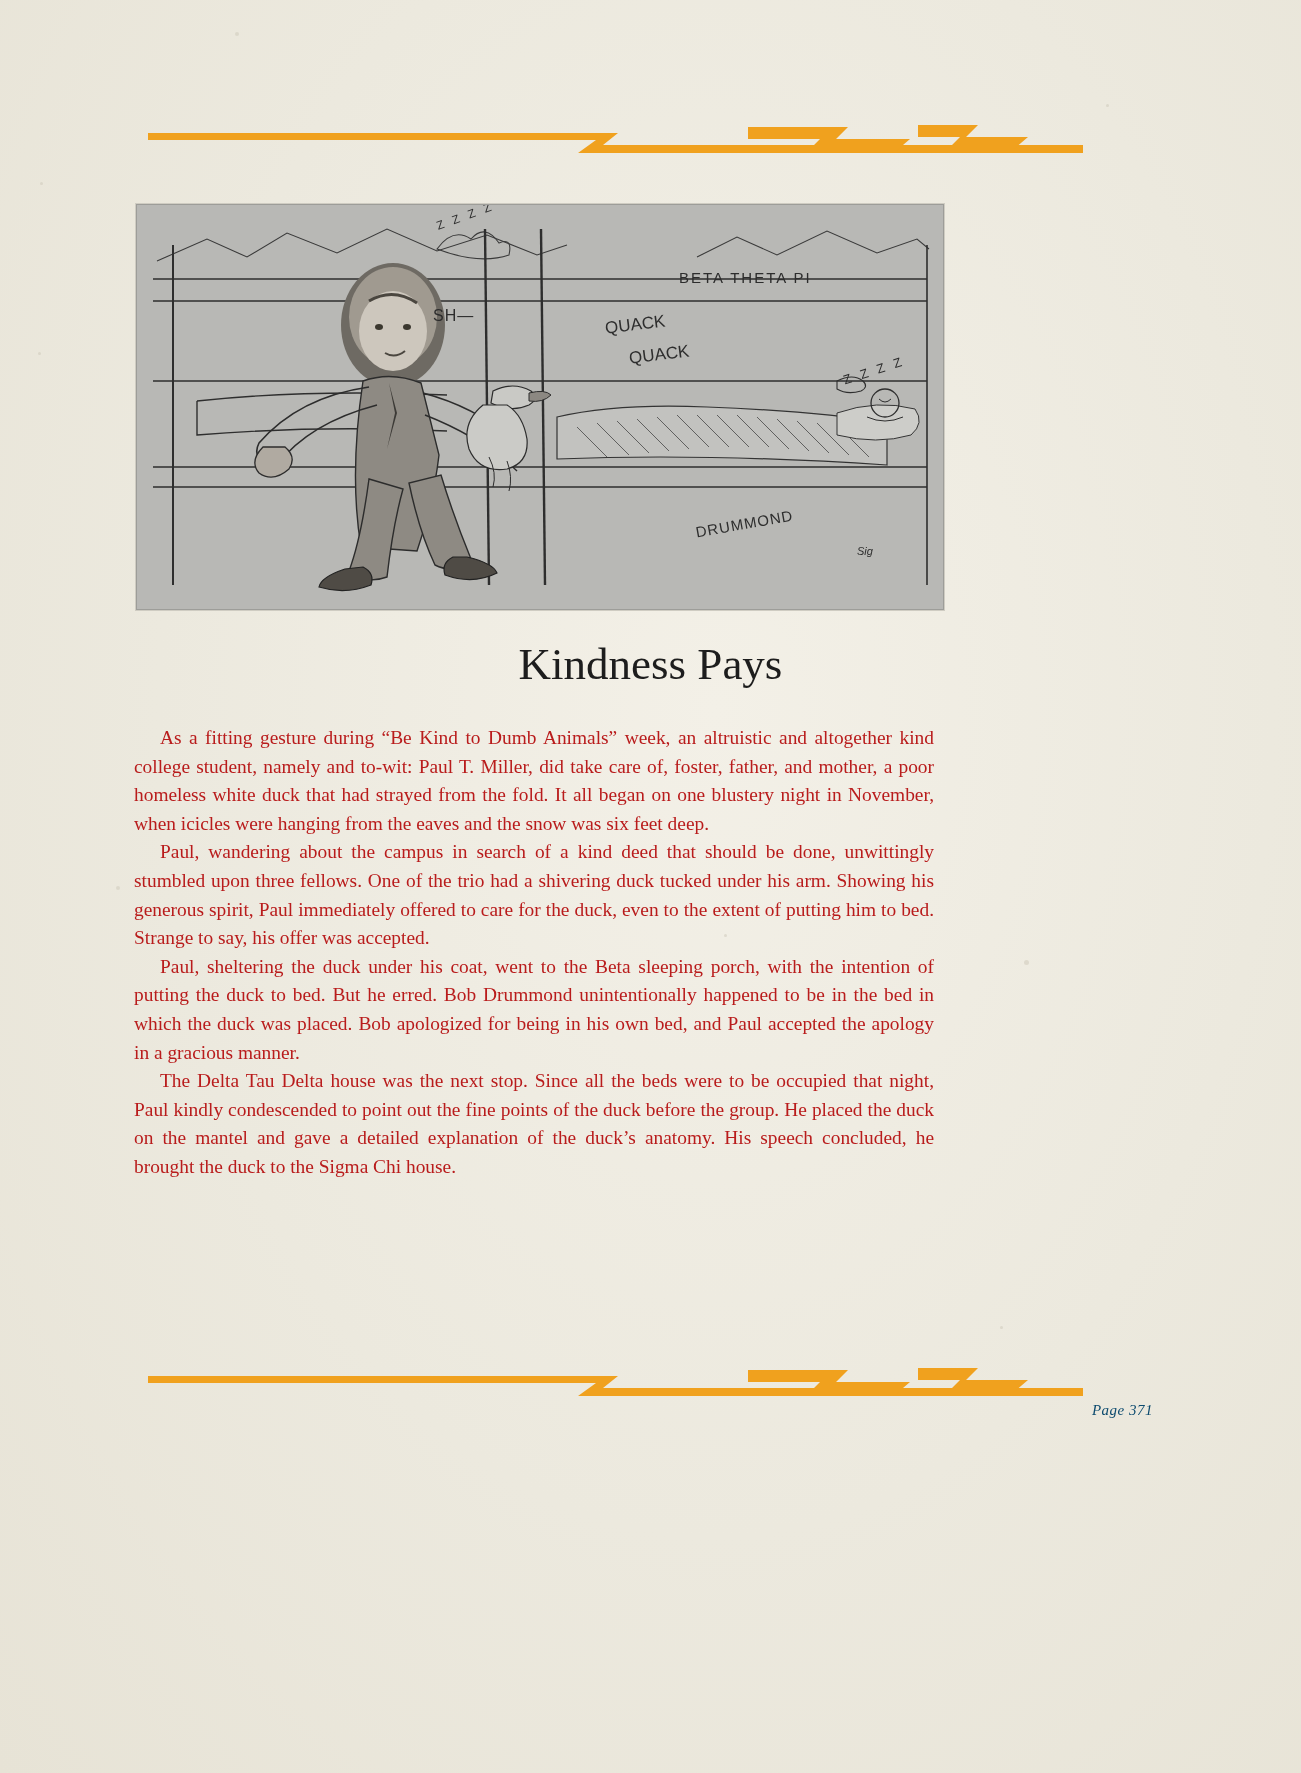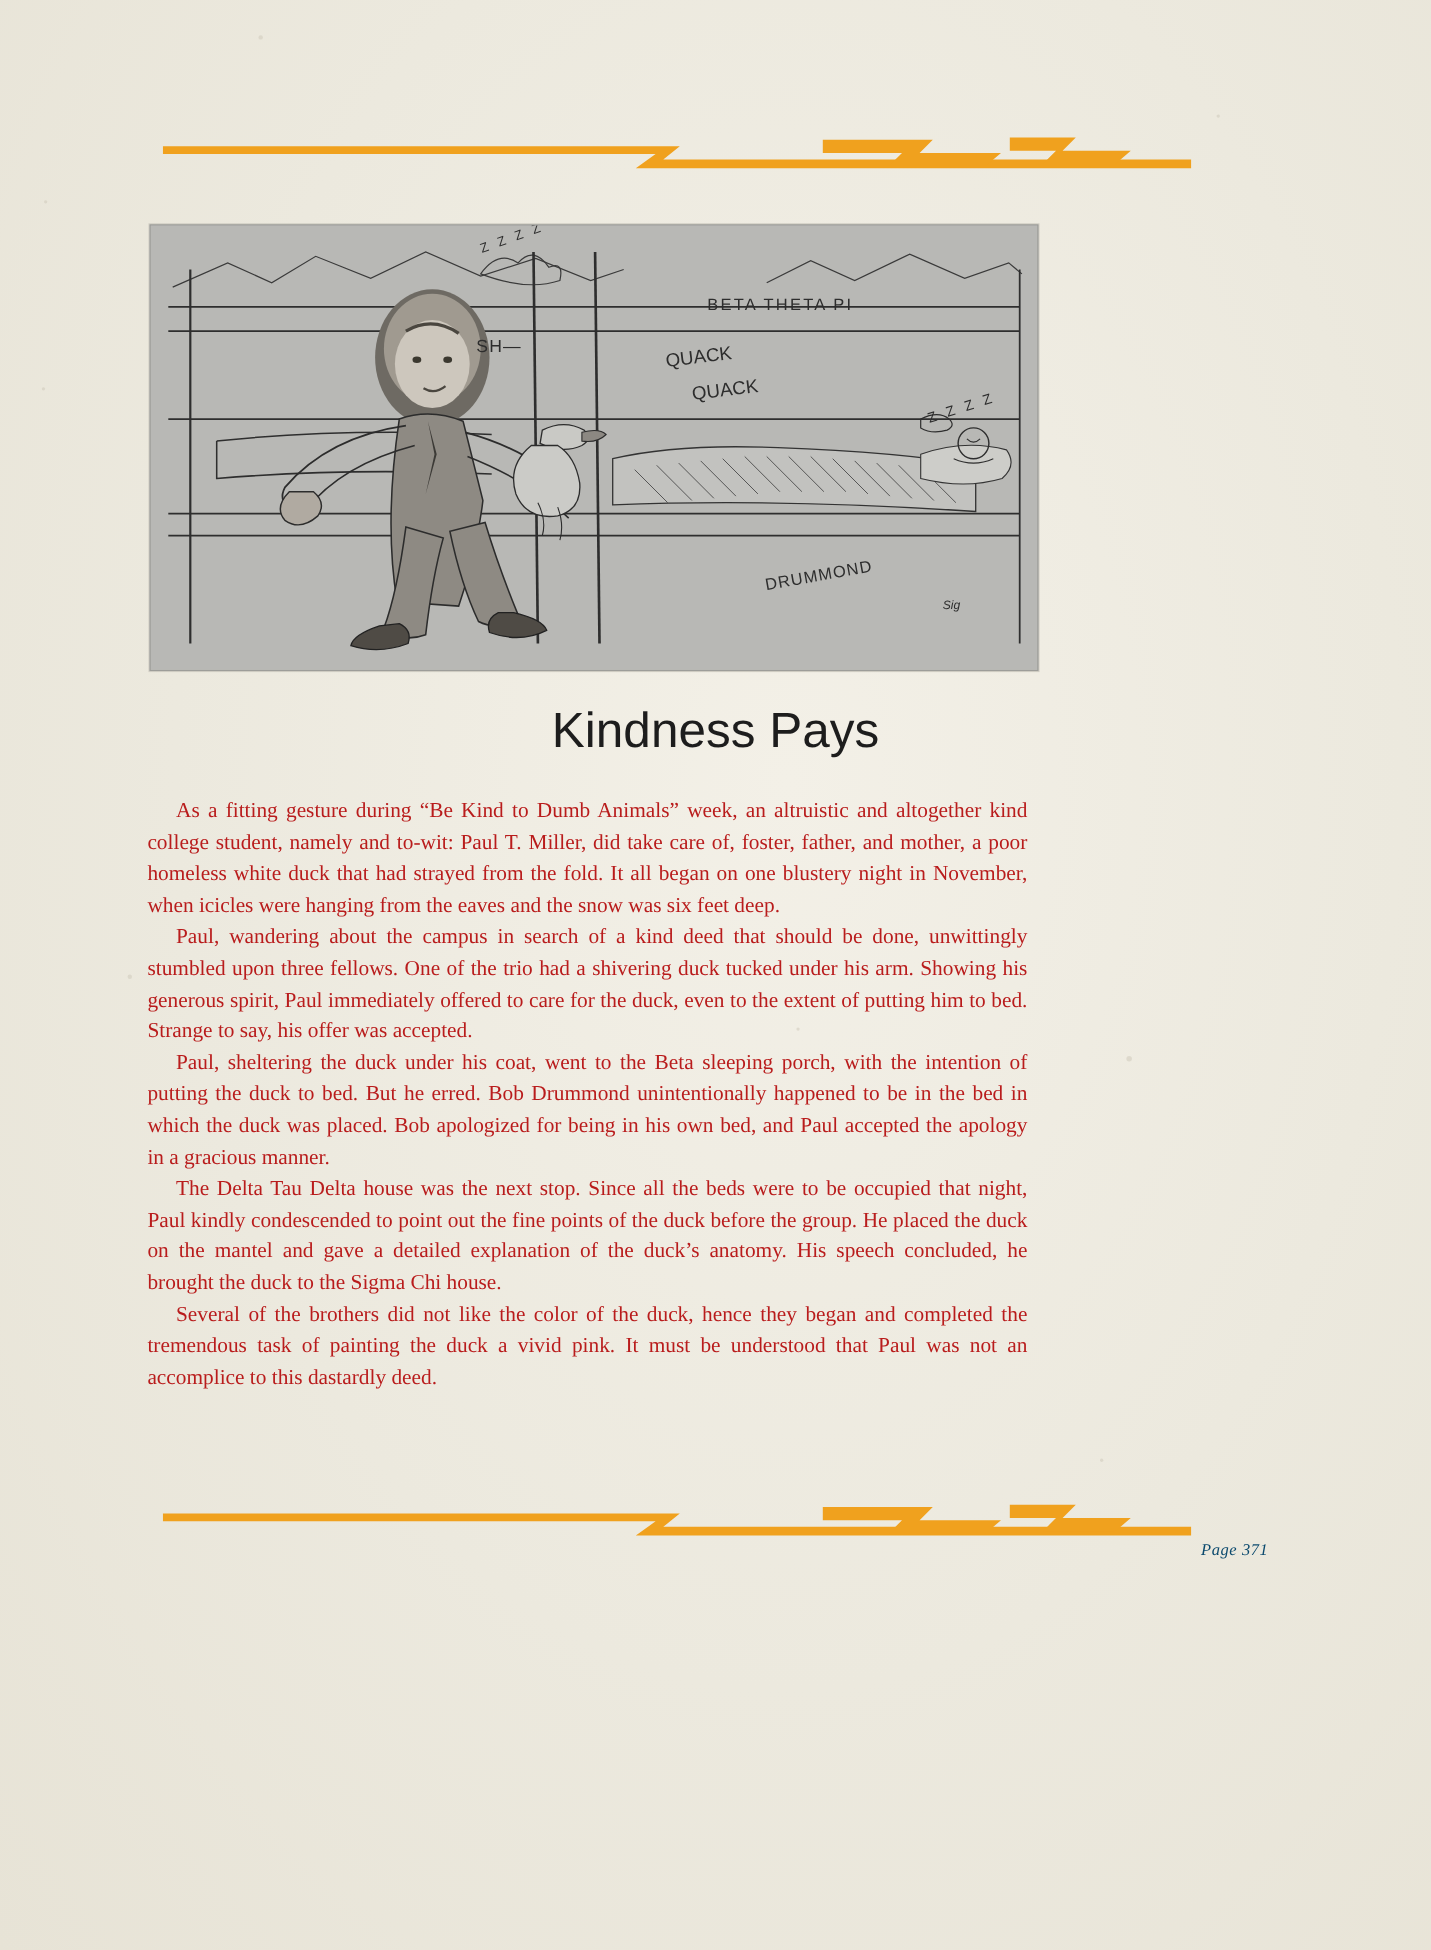--- a/index.html
+++ b/index.html
@@ -53,37 +53,37 @@
     box-shadow: 0 0 0 1px #cfccc2;
     overflow: hidden;
   }
   .ill-svg { position: absolute; inset: 0; width: 100%; height: 100%; }
   .ill-label {
     position: absolute;
     font-family: "Liberation Sans", sans-serif;
     color: #2d2d2d;
     white-space: nowrap;
   }
-  .lbl-beta   { left: 506px; top: 64px;  font-size: 15px; letter-spacing: 2px; }
+  .lbl-beta   { left: 542px; top: 64px;  font-size: 15px; letter-spacing: 2px; }
   .lbl-sh     { left: 296px; top: 102px; font-size: 16px; letter-spacing: 1px; }
   .lbl-q1     { left: 468px; top: 110px; font-size: 17px; transform: rotate(-7deg); }
   .lbl-q2     { left: 492px; top: 140px; font-size: 17px; transform: rotate(-7deg); }
   .lbl-zzz    { left: 705px; top: 158px; font-size: 13px; letter-spacing: 3px; transform: rotate(-18deg); }
   .lbl-zzz2   { left: 298px; top: 4px;   font-size: 12px; letter-spacing: 3px; transform: rotate(-20deg); }
   .lbl-drum   { left: 558px; top: 310px; font-size: 15px; letter-spacing: 1px; transform: rotate(-10deg); }
   .lbl-sig    { left: 720px; top: 340px; font-size: 11px; font-style: italic; }
 
   
   .title {
     position: absolute;
     left: 0;
     top: 638px;
     width: 1301px;
     text-align: center;
-    font-family: Liberation Sans, sans-serif;
+    font-family: Liberation Serif, serif;
     font-size: 45px;
     font-weight: 400;
     letter-spacing: 0px;
     color: #1d1d1d;
   }
   .body-copy {
     position: absolute;
     left: 134px;
     top: 724px;
     width: 800px;
@@ -218,21 +218,20 @@
     <div class="ill-label lbl-sig">Sig</div>
   </div>
 
   <div class="title">Kindness Pays</div>
 
   <div class="body-copy">
     <p>As a fitting gesture during “Be Kind to Dumb Animals” week, an altruistic and altogether kind college student, namely and to-wit: Paul T. Miller, did take care of, foster, father, and mother, a poor homeless white duck that had strayed from the fold. It all began on one blustery night in November, when icicles were hanging from the eaves and the snow was six feet deep.</p>
     <p>Paul, wandering about the campus in search of a kind deed that should be done, unwittingly stumbled upon three fellows.  One of the trio had a shivering duck tucked under his arm. Showing his generous spirit, Paul immediately offered to care for the duck, even to the extent of putting him to bed. Strange to say, his offer was accepted.</p>
     <p>Paul, sheltering the duck under his coat, went to the Beta sleeping porch, with the intention of putting the duck to bed. But he erred. Bob Drummond unintentionally happened to be in the bed in which the duck was placed. Bob apologized for being in his own bed, and Paul accepted the apology in a gracious manner.</p>
     <p>The Delta Tau Delta house was the next stop. Since all the beds were to be occupied that night, Paul kindly condescended to point out the fine points of the duck before the group. He placed the duck on the mantel and gave a detailed explanation of the duck’s anatomy. His speech concluded, he brought the duck to the Sigma Chi house.</p>
-    <p>Several of the brothers did not like the color of the duck, hence they began and completed the tremendous task of painting the duck a vivid pink. It must be understood that Paul was not an accomplice to this dastardly deed.</p>
   </div>
 
   <div class="rule rule-bottom">
     <svg viewBox="0 0 935 34" preserveAspectRatio="none" aria-hidden="true">
       <polygon fill="#f0a11e" points="0,10 470,10 455,22 935,22 935,30 430,30 448,17 0,17"></polygon>
       <polygon fill="#f0a11e" points="600,4 700,4 688,16 762,16 748,28 660,28 672,16 600,16"></polygon>
       <polygon fill="#f0a11e" points="770,2 830,2 818,14 880,14 866,26 800,26 812,14 770,14"></polygon>
     </svg>
   </div>
 

